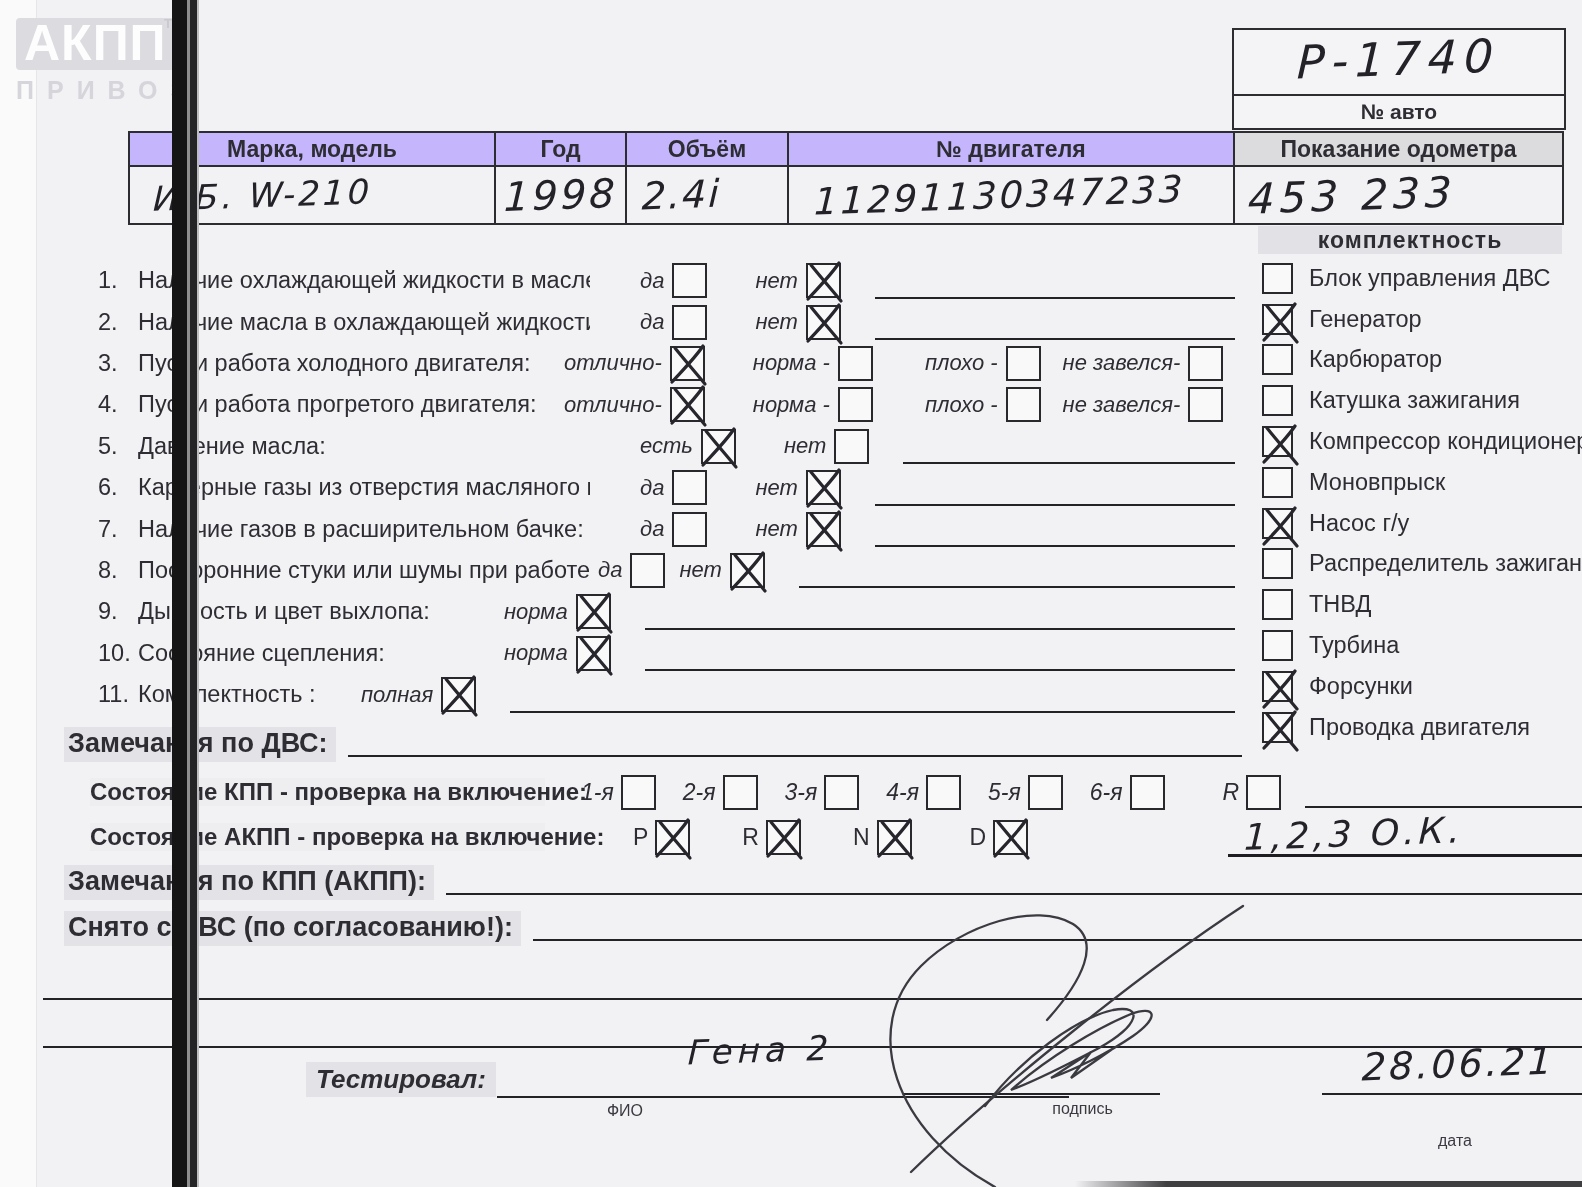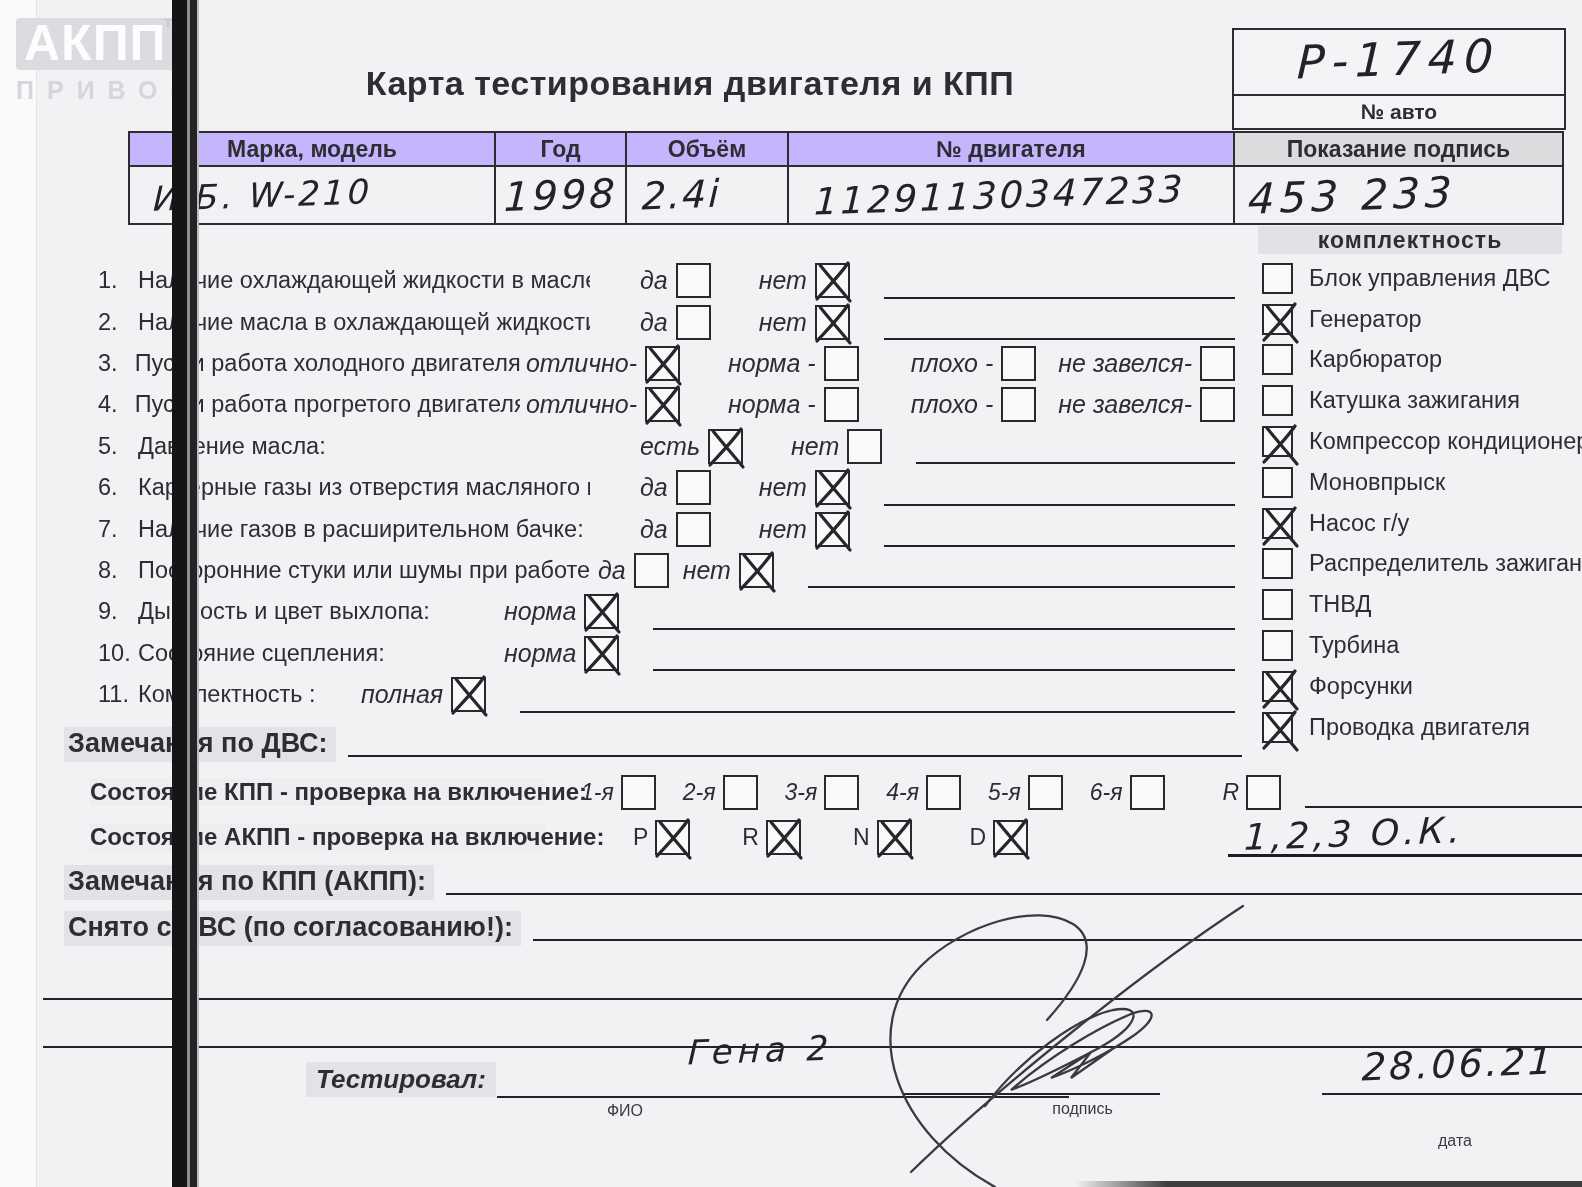--- a/index.html
+++ b/index.html
@@ -53,21 +53,21 @@
   .xm path{stroke:#26262c;stroke-width:3.2;fill:none;stroke-linecap:round;}
   
   .checklist{position:absolute;left:98px;top:260px;width:1137px;}
   .c-row{display:flex;align-items:center;height:41.4px;}
   .num{width:40px;font-size:23.5px;}
   .lbl{width:452px;font-size:23.5px;white-space:nowrap;overflow:hidden;}
   .c-row:nth-child(3) .lbl,.c-row:nth-child(4) .lbl{width:420px;}
   .c-row:nth-child(9) .lbl,.c-row:nth-child(10) .lbl{width:358px;}
   .c-row:nth-child(11) .lbl{width:215px;}
   .opt{display:flex;align-items:center;}
-  .opt .t{font-style:italic;font-size:25px;margin-right:8px;white-space:nowrap;}
+  .opt .t{font-style:italic;font-size:22px;margin-right:8px;white-space:nowrap;}
   .o0{margin-left:50px;} .o1{margin-left:48px;} .o2{margin-left:52px;} .o3{margin-left:22px;}
   .c-row:nth-child(3) .o0,.c-row:nth-child(4) .o0{margin-left:6px;}
   .c-row:nth-child(8) .o0{margin-left:8px;}
   .c-row:nth-child(8) .o1{margin-left:14px;}
   .c-row:nth-child(9) .o0,.c-row:nth-child(10) .o0,.c-row:nth-child(11) .o0{margin-left:8px;}
   .blank{flex:1;height:34px;border-bottom:2.5px solid #232327;margin-left:34px;}
   
   .remarks{position:absolute;display:flex;align-items:flex-end;}
   .rem-label{font-size:27px;font-weight:bold;background:#e3e3e7;padding:1px 8px 3px 4px;white-space:nowrap;}
   .rem-line{flex:1;border-bottom:2.5px solid #232327;margin-left:12px;margin-bottom:5px;}
@@ -98,42 +98,41 @@
 <div class="page">
 
   <div class="paper-edge"></div>
 
   <div class="logo">
     <span class="logo-box">АКПП</span>
     <span class="logo-tm">ТМ</span>
     <div class="logo-sub">ПРИВОЗ</div>
   </div>
 
-  <div class="title">Карта тестирования двигателя и КПП</div>
 
   <div class="plate">
     <div class="plate-hw"><span class="hw hw-plate">Р-1740</span></div>
     <div class="plate-label">№ авто</div>
   </div>
 
   <table class="v-table">
     <colgroup>
         <col style="width:366px">
         <col style="width:131px">
         <col style="width:162px">
         <col style="width:446px">
         <col style="width:329px">
       </colgroup>
     <tbody>
         <tr>
       <th>Марка, модель</th>
       <th>Год</th>
       <th>Объём</th>
       <th>№ двигателя</th>
-      <th class="gray">Показание подпись</th>
+      <th class="gray">Показание одометра</th>
     </tr>
     <tr>
       <td><span class="hw hw-marka">И.Б. W-210</span></td>
       <td class="td-c"><span class="hw hw-year">1998</span></td>
       <td><span class="hw hw-vol">2.4i</span></td>
       <td><span class="hw hw-eng">11291130347233</span></td>
       <td><span class="hw hw-odo">453 233</span></td>
     </tr>
   </tbody>
     </table>

